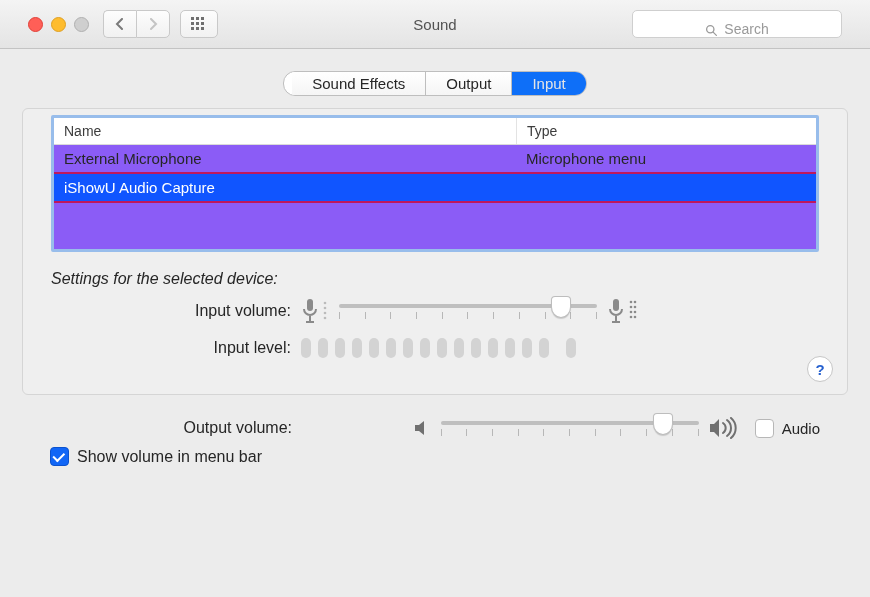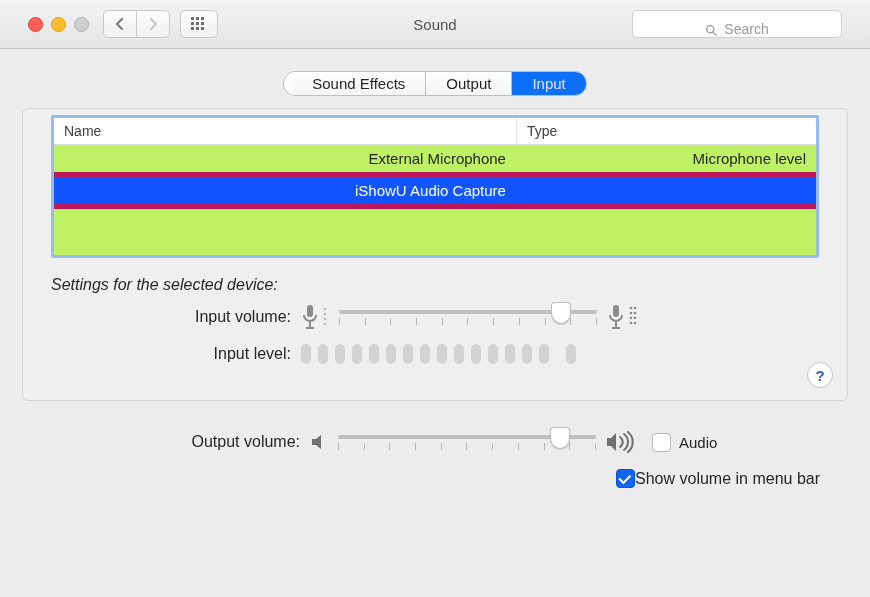--- a/index.html
+++ b/index.html
@@ -73,28 +73,28 @@
   .panel{
     margin:0 22px;border:1px solid #D5D5D5;border-top:1px solid #D5D5D5;
     background:#EFEFEF;border-radius:6px;
     padding:6px 28px 18px;
     position:relative;
   }
   .heading{font-weight:700;font-size:16px;margin:6px 0 8px 0;}
   
   .device-table{
     border:3px solid #98BDEB;border-radius:2px;
-    background:#bef264;
+    background:#8b5cf6;
   }
   .dt-head{display:flex;background:#FFF;border-bottom:1px solid #DADADA;}
   .dt-head div{padding:5px 10px;font-size:14px;color:#3C3C3C;border-right:1px solid #E3E3E3;}
   .dt-head div:last-child{border-right:none;}
   .col-name{flex:0 0 58%;}
   .col-type{flex:1;}
-  .dt-row{display:flex;border-bottom:5px solid #be185d;text-align:right;}
+  .dt-row{display:flex;border-bottom:2px solid #be185d;}
   .dt-row div{padding:5px 10px;font-size:15px;}
   .dt-row.selected{background:var(--selected);color:var(--selected-text);}
   .dt-pad{height:46px;}
   
   .settings-label{font-size:16px;margin:18px 0 8px 0;font-style:italic;}
   .form-row{display:flex;align-items:center;margin:10px 0 18px;}
   .form-row .lbl{
     flex:0 0 240px;text-align:right;padding-right:10px;font-size:16px;
   }
   .slider-wrap{display:flex;align-items:center;gap:10px;}
@@ -128,21 +128,21 @@
   }
   
   .footer{padding:20px 50px 0;}
   .checkbox{
     width:17px;height:17px;border:1px solid #B7B7B7;border-radius:4px;
     display:inline-flex;align-items:center;justify-content:center;background:#FFF;vertical-align:middle;
   }
   .checkbox.checked{background:#1166F6;border-color:#0B52CE;}
   .checkbox.checked::after{content:"";width:9px;height:5px;border:2px solid #FFF;border-top:none;border-right:none;transform:rotate(-45deg) translateY(-1px);}
   .mute-row{display:flex;align-items:center;gap:8px;margin-left:6px;}
-  .menubar-row{display:flex;justify-content:flex-end;align-items:center;margin-top:14px;font-size:16px;}
+  .menubar-row{display:flex;justify-content:flex-start;align-items:center;gap:8px;margin-top:6px;font-size:16px;}
   .spk{display:flex;align-items:center;}
 </style>
 </head>
 <body>
 
 <div class="titlebar">
   <div class="traffic">
     <span class="tl-close"></span>
     <span class="tl-min"></span>
     <span class="tl-max"></span>
@@ -194,21 +194,21 @@
 
 <div class="panel">
 
   <div class="device-table">
     <div class="dt-head">
       <div class="col-name">Name</div>
       <div class="col-type">Type</div>
     </div>
     <div class="dt-row">
       <div class="col-name">External Microphone</div>
-      <div class="col-type">Microphone level</div>
+      <div class="col-type">Microphone menu</div>
     </div>
     <div class="dt-row selected">
       <div class="col-name">iShowU Audio Capture</div>
       <div class="col-type"></div>
     </div>
     <div class="dt-pad"></div>
   </div>
 
   <div class="settings-label">Settings for the selected device:</div>
 
@@ -294,21 +294,21 @@
         <span></span>
         <span></span>
       <span style="margin-left:10px"></span>
     </div>
   </div>
 
   <div class="help">?</div>
 </div>
 
 <div class="footer">
-  <div class="form-row" style="margin:8px;">
+  <div class="form-row" style="margin:0;justify-content:space-between;">
     <div class="lbl" style="flex:0 0 242px;">Output volume:</div>
     <div class="slider-wrap">
       <span class="spk">
         <svg width="18" height="18" viewBox="0 0 18 18">
             <path fill="#707070" d="M2 6h4l5-4v14l-5-4H2z"></path>
           </svg>
       </span>
       <div class="hslider">
         <div class="track"></div>
         <div class="ticks">

